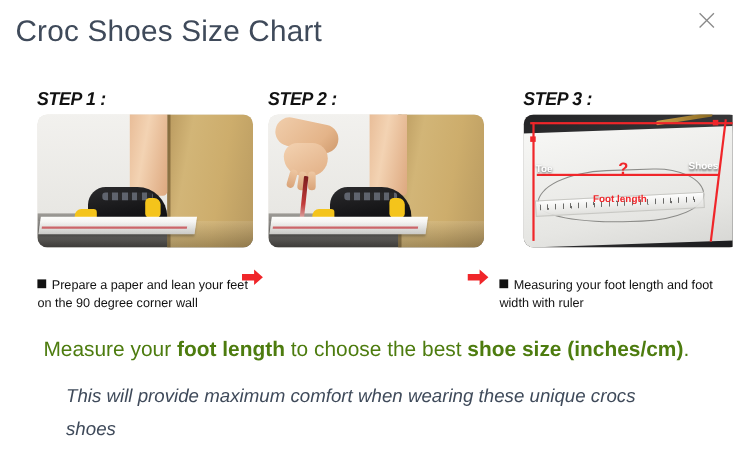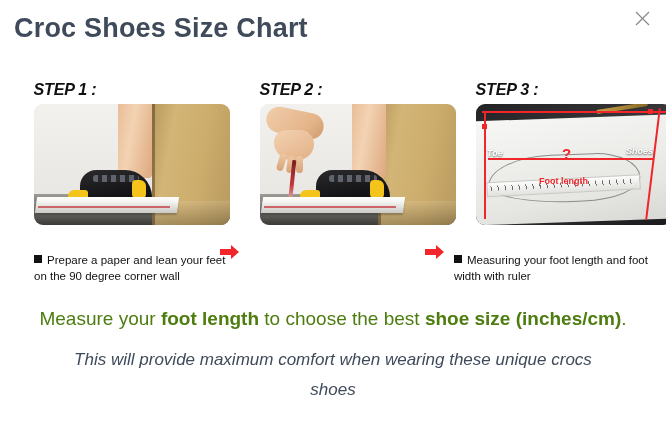--- a/index.html
+++ b/index.html
@@ -7,34 +7,34 @@
     width:666px;height:432px;background:#ffffff;
     font-family:"Liberation Sans", sans-serif;
     overflow:hidden;position:relative;
   }
   .modal{position:absolute;inset:0;background:#fff;}
 
   
   .title{
     position:absolute;left:14px;top:8px;
     font-size:27px;line-height:40px;color:#3f4a5a;
-    font-weight:700;letter-spacing:.2px;white-space:nowrap;
+    font-weight:400;letter-spacing:.2px;white-space:nowrap;
   }
   .close-btn{
     position:absolute;right:10px;top:4px;width:28px;height:28px;
     display:flex;align-items:center;justify-content:center;
     cursor:pointer;background:none;border:none;padding:0;
   }
   .close-btn svg{display:block;}
 
   
   .steps{position:absolute;left:0;top:78px;width:666px;height:215px;}
   .step{position:absolute;top:0;width:208px;}
   .step.s1{left:26px;}
-  .step.s2{left:236px;margin-left:16px;}
+  .step.s2{left:236px;}
   .step.s3{left:468px;}
 
   .step-label{
     font-size:17px;font-weight:bold;font-style:italic;color:#111;
     letter-spacing:-.3px;height:26px;line-height:24px;
     padding-left:8px;white-space:nowrap;
     font-family:"Liberation Sans", sans-serif;
     transform:scaleX(.95);transform-origin:left center;
   }
 
@@ -89,21 +89,21 @@
        border:1.6px solid #8b8b88;border-radius:42% 30% 38% 55%/60% 52% 48% 40%;}
   .ruler{position:absolute;left:14px;top:60px;width:152px;height:13px;
        background:linear-gradient(180deg,rgba(255,255,255,.92),rgba(225,225,222,.92));
        border:1px solid #c8c8c4;transform:rotate(-1deg);}
   .ruler:after{content:"";position:absolute;left:3px;top:3px;right:3px;height:5px;
        background:repeating-linear-gradient(90deg,#6a6a68 0 1px,transparent 1px 7px);}
   .rl{position:absolute;background:#f0262a;}
   .red-h{height:1.6px;} .red-v{width:1.6px;}
   .corner-sq{position:absolute;width:5px;height:5px;background:#f0262a;}
   .lab-toe,.lab-heel{position:absolute;color:#fff;font-size:9px;font-weight:bold;
-       text-shadow:0 1px 2px rgba(0,0,0,.6);font-style:italic;}
+       text-shadow:0 1px 2px rgba(0,0,0,.6);}
   .lab-q{position:absolute;color:#f0262a;font-size:15px;font-weight:bold;}
   .lab-fl{position:absolute;color:#f0262a;font-size:9px;font-weight:bold;white-space:nowrap;}
   .pencil3{position:absolute;left:120px;top:2px;width:52px;height:4px;
        background:linear-gradient(90deg,#caa14a,#8b6a22);transform:rotate(-9deg);border-radius:2px;}
 
   
   .arrow{position:absolute;top:166px;width:20px;height:16px;}
   .arrow.a1{left:220px;} .arrow.a2{left:425px;}
 
   
@@ -115,21 +115,21 @@
   .bullet{display:inline-block;width:8px;height:8px;background:#111;
       margin-right:5px;vertical-align:1px;}
 
   
   .measure-line{
     position:absolute;left:0;top:305px;width:666px;text-align:center;
     font-size:19px;line-height:28px;color:#4d7c0f;
   }
   .measure-line b{font-weight:bold;}
   .sub-line{
-    position:absolute;left:60px;top:345px;width:546px;text-align:center;
+    position:absolute;left:60px;top:345px;width:546px;
     font-size:17px;line-height:30px;color:#3f4a5a;font-style:italic;
   }
 </style>
 </head>
 <body>
 
 <div class="modal">
 
   <div class="title">Croc Shoes Size Chart</div>
 

